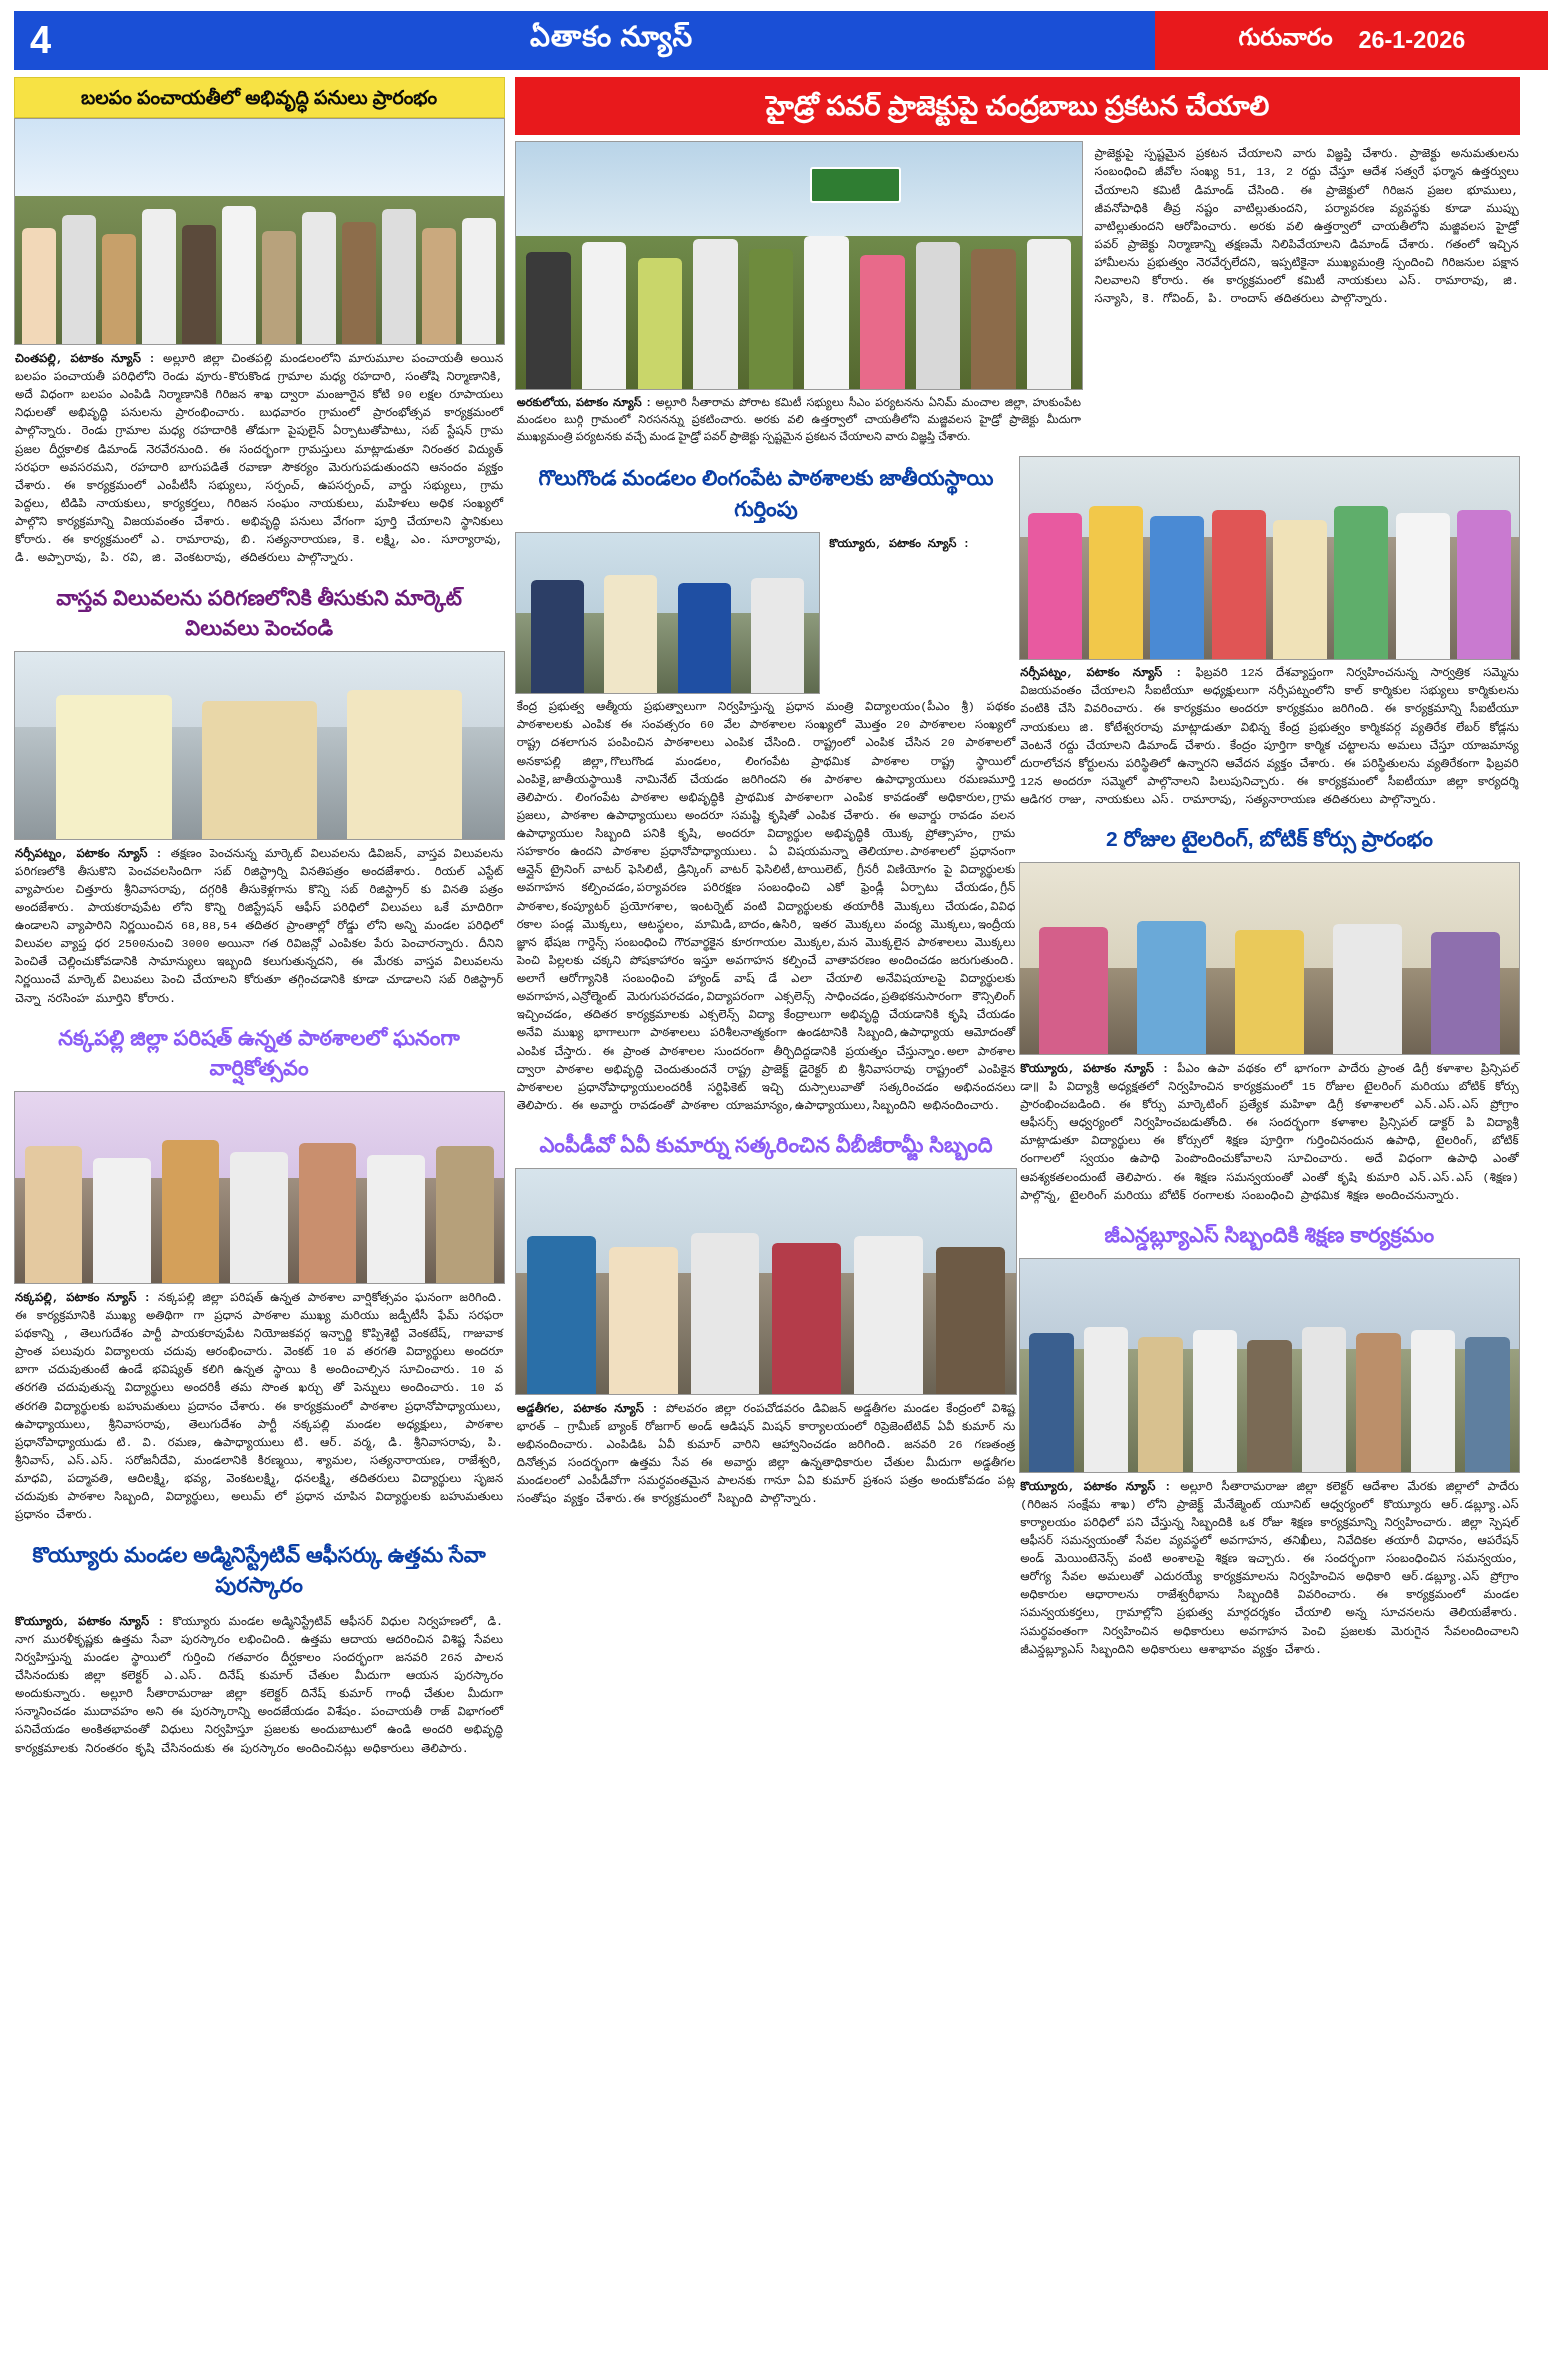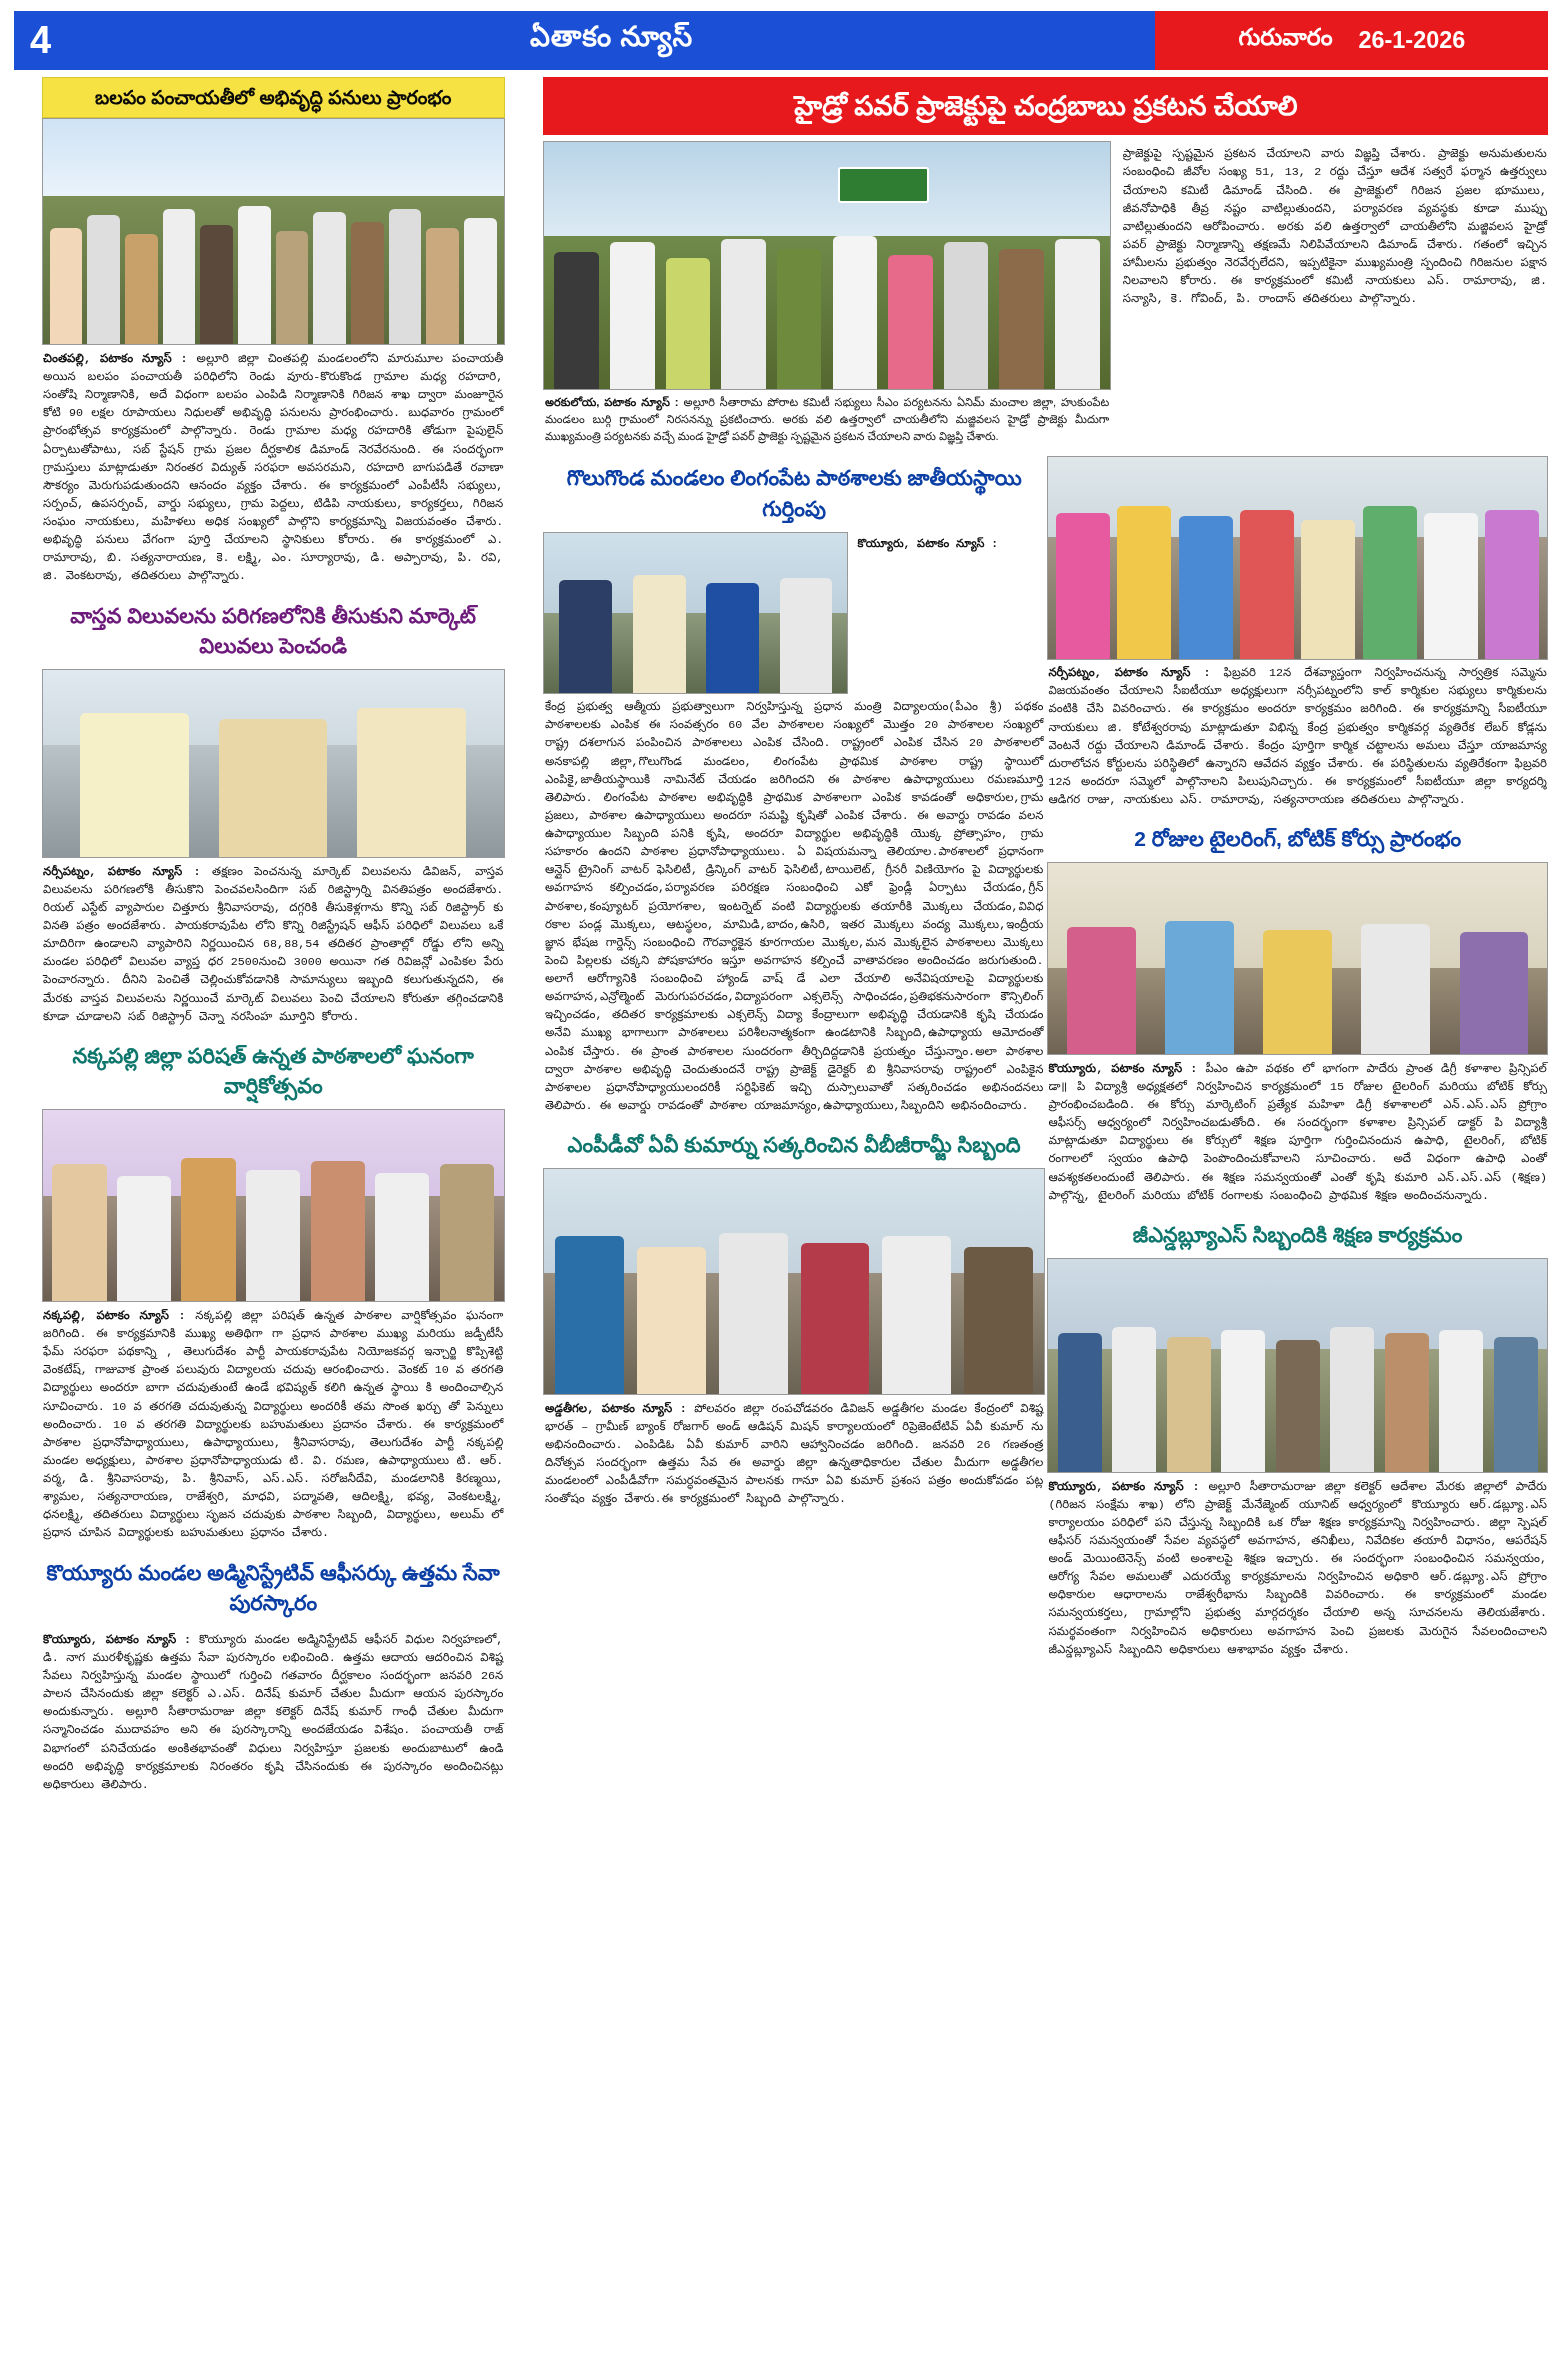--- a/index.html
+++ b/index.html
@@ -24,36 +24,36 @@
   }
   .mast-date {
     width:393px; background:#e8191c; color:#fff; display:flex; align-items:center; justify-content:center;
     font-size:23.4px; font-weight:bold; gap:26px;
   }
 
   
   .cols { display:flex; gap:10.6px; height:2260px; }
   .col-left  { width:491px; }
   .col-mid   { width:521px; }
-  .col { display:flex; flex-direction:column;margin-left:28px; }
+  .col { display:flex; flex-direction:column; }
 
   
   .banner-head {
     background:#f7e244; color:#0a0a0a; font-weight:bold; text-align:center;
     font-size:19px; padding:6.8px 4.5px; line-height:1.35; border:0.8px solid #d9c72f;
   }
   .banner-head.red {
     background:#e8191c; color:#fff; font-size:27px; padding:10.6px 6px; border:none;
   }
   .head-plain {
     color:#0b3fa5; font-weight:bold; text-align:center; font-size:21px;
     line-height:1.45; padding:7.6px 3px;
   }
   .head-plain.purple { color:#6d1b7b; }
-  .head-plain.maroon { color:#0f766e; }
+  .head-plain.maroon { color:#8b5cf6; }
 
   .photo { width:100%; position:relative; overflow:hidden; border:0.8px solid #999; }
   .photo .ph-sky { position:absolute; left:0; right:0; top:0; height:34%; }
   .photo .ph-ground { position:absolute; left:0; right:0; bottom:0; height:66%; }
   .ph-people { position:absolute; left:0; right:0; bottom:0; height:62%;
     display:flex; align-items:flex-end; justify-content:space-around; padding:0 4.5px; }
   .pp { width:7.2%; border-radius:5.3px 5.3px 0 0; }
 
   .body-text {
     font-size:11.7px; line-height:1.55; text-align:justify; color:#111;

